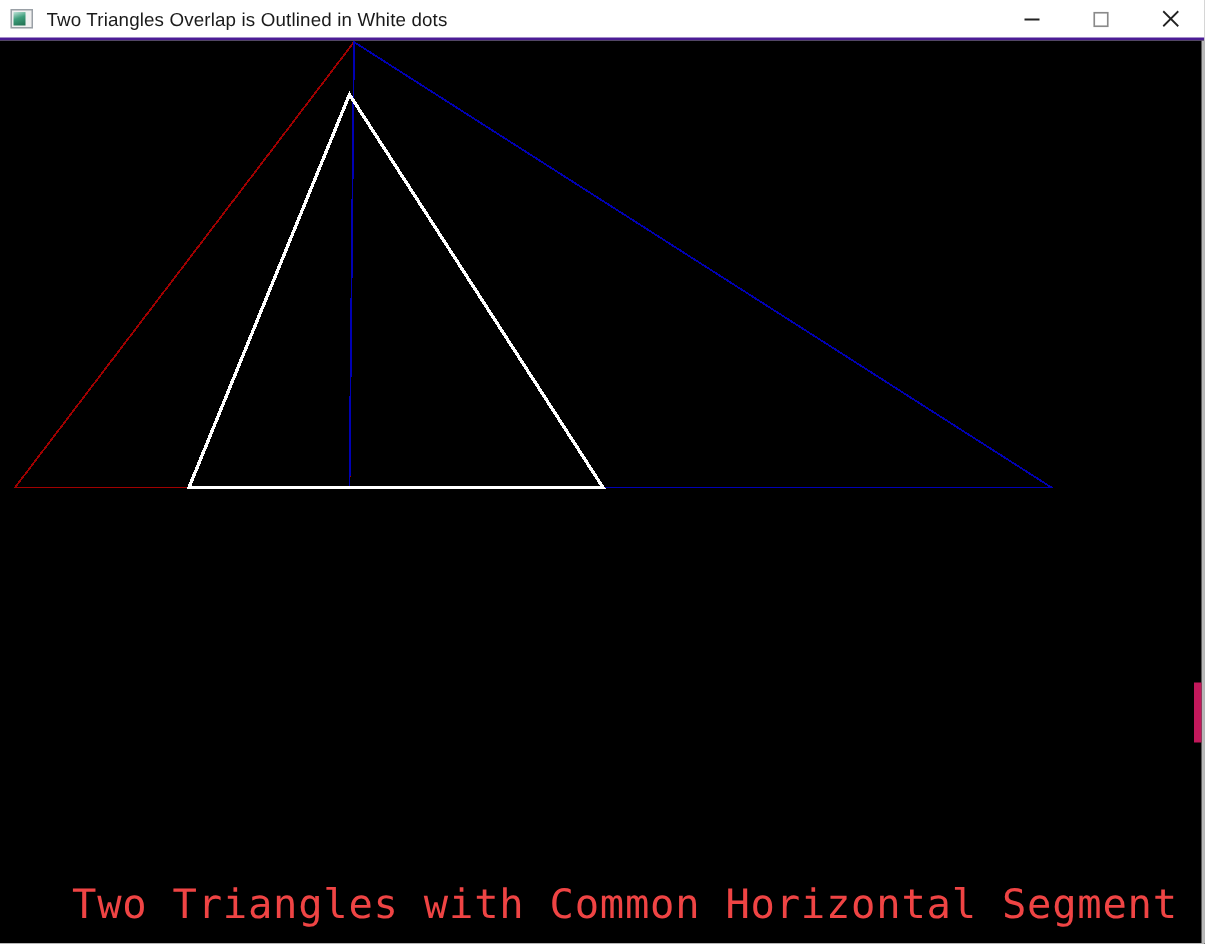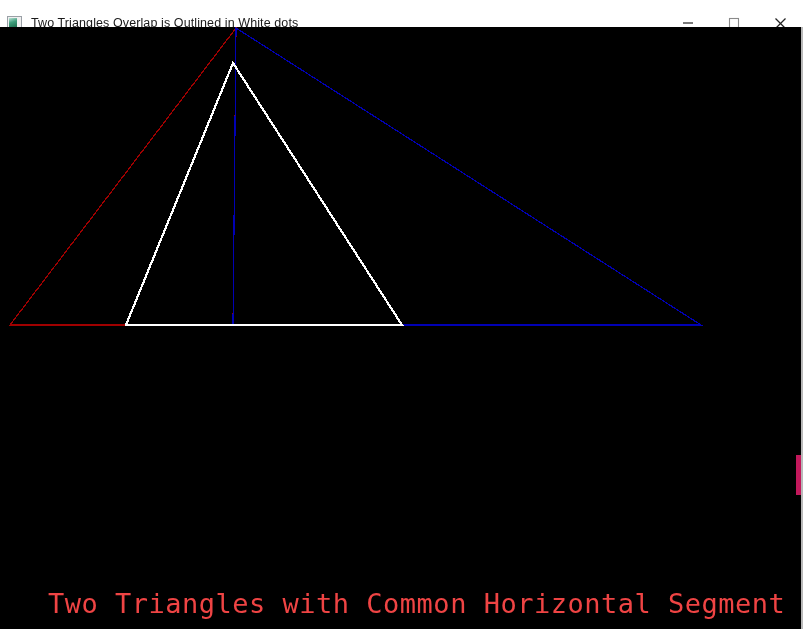--- a/index.html
+++ b/index.html
@@ -14,25 +14,25 @@
     position: relative;
     width: 803px;
     height: 629px;
     background: #ffffff;
     overflow: hidden;
     box-sizing: border-box;
   }
   
   #title-bar {
     position: absolute;
-    left: 0; top: 12px;
+    left: 0; top: 0;
     width: 803px;
     height: 27px;
     background: #ffffff;
-    border-bottom: 5px solid #4c1d95;
+    border-bottom: 2px solid #4c1d95;
     display: flex;
     align-items: center;
     box-sizing: border-box;
   }
   #title-bar-icon {
     width: 16px;
     height: 16px;
     margin-left: 7px;
     margin-right: 8px;
     flex: 0 0 auto;

